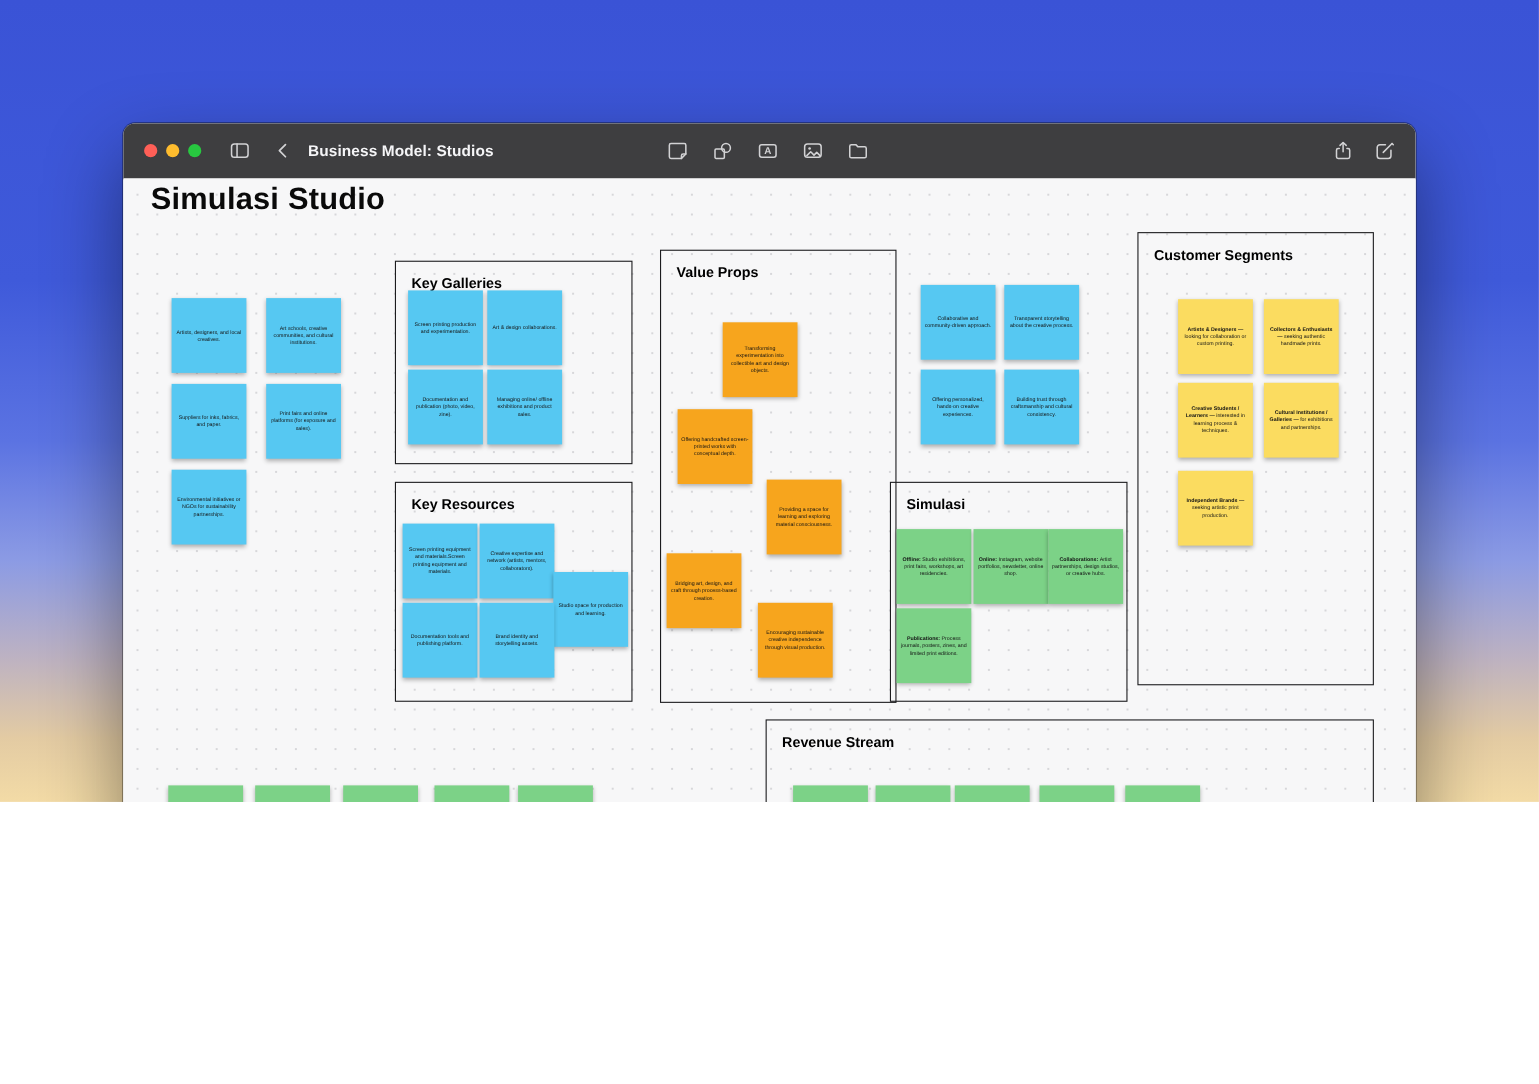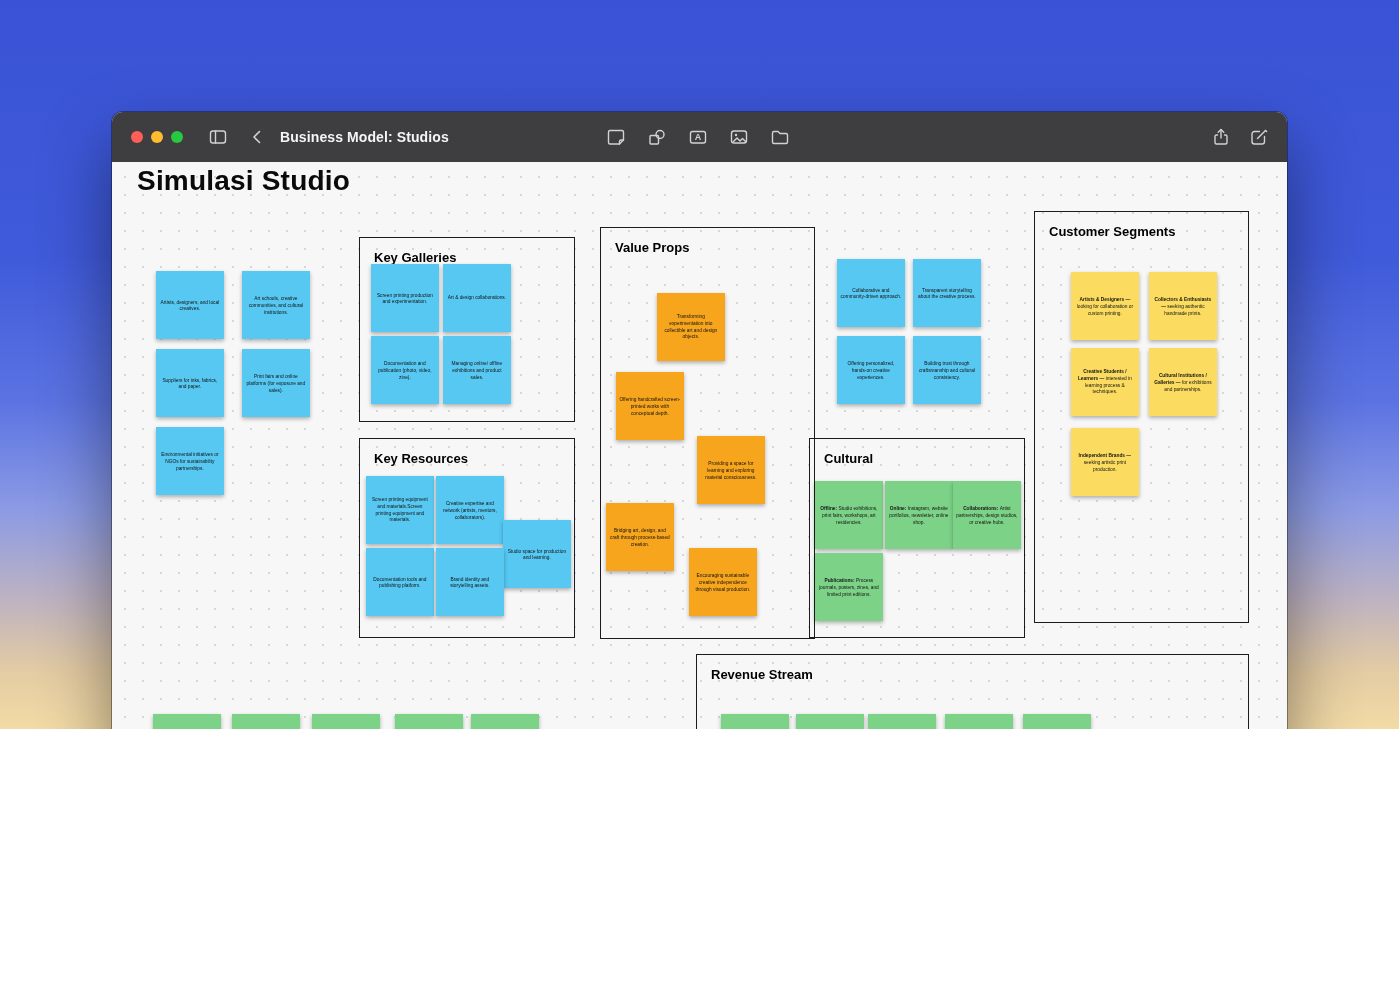--- a/index.html
+++ b/index.html
@@ -133,21 +133,21 @@
       <div class="board-box" style="left:247px;top:75px;width:216px;height:185px">
         <h2 class="box-title">Key Galleries</h2>
       </div>
       <div class="board-box" style="left:247px;top:276px;width:216px;height:200px">
         <h2 class="box-title">Key Resources</h2>
       </div>
       <div class="board-box" style="left:488px;top:65px;width:215px;height:412px">
         <h2 class="box-title">Value Props</h2>
       </div>
       <div class="board-box" style="left:697px;top:276px;width:216px;height:200px">
-        <h2 class="box-title">Cultural</h2>
+        <h2 class="box-title">Simulasi</h2>
       </div>
       <div class="board-box" style="left:922px;top:49px;width:215px;height:412px">
         <h2 class="box-title">Customer Segments</h2>
       </div>
       <div class="board-box" style="left:584px;top:492px;width:553px;height:200px">
         <h2 class="box-title">Revenue Stream</h2>
       </div>
 
       <div class="note c-blue" style="left:44px;top:109px">
           <span class="note-inner">Artists, designers, and local creatives.</span>

